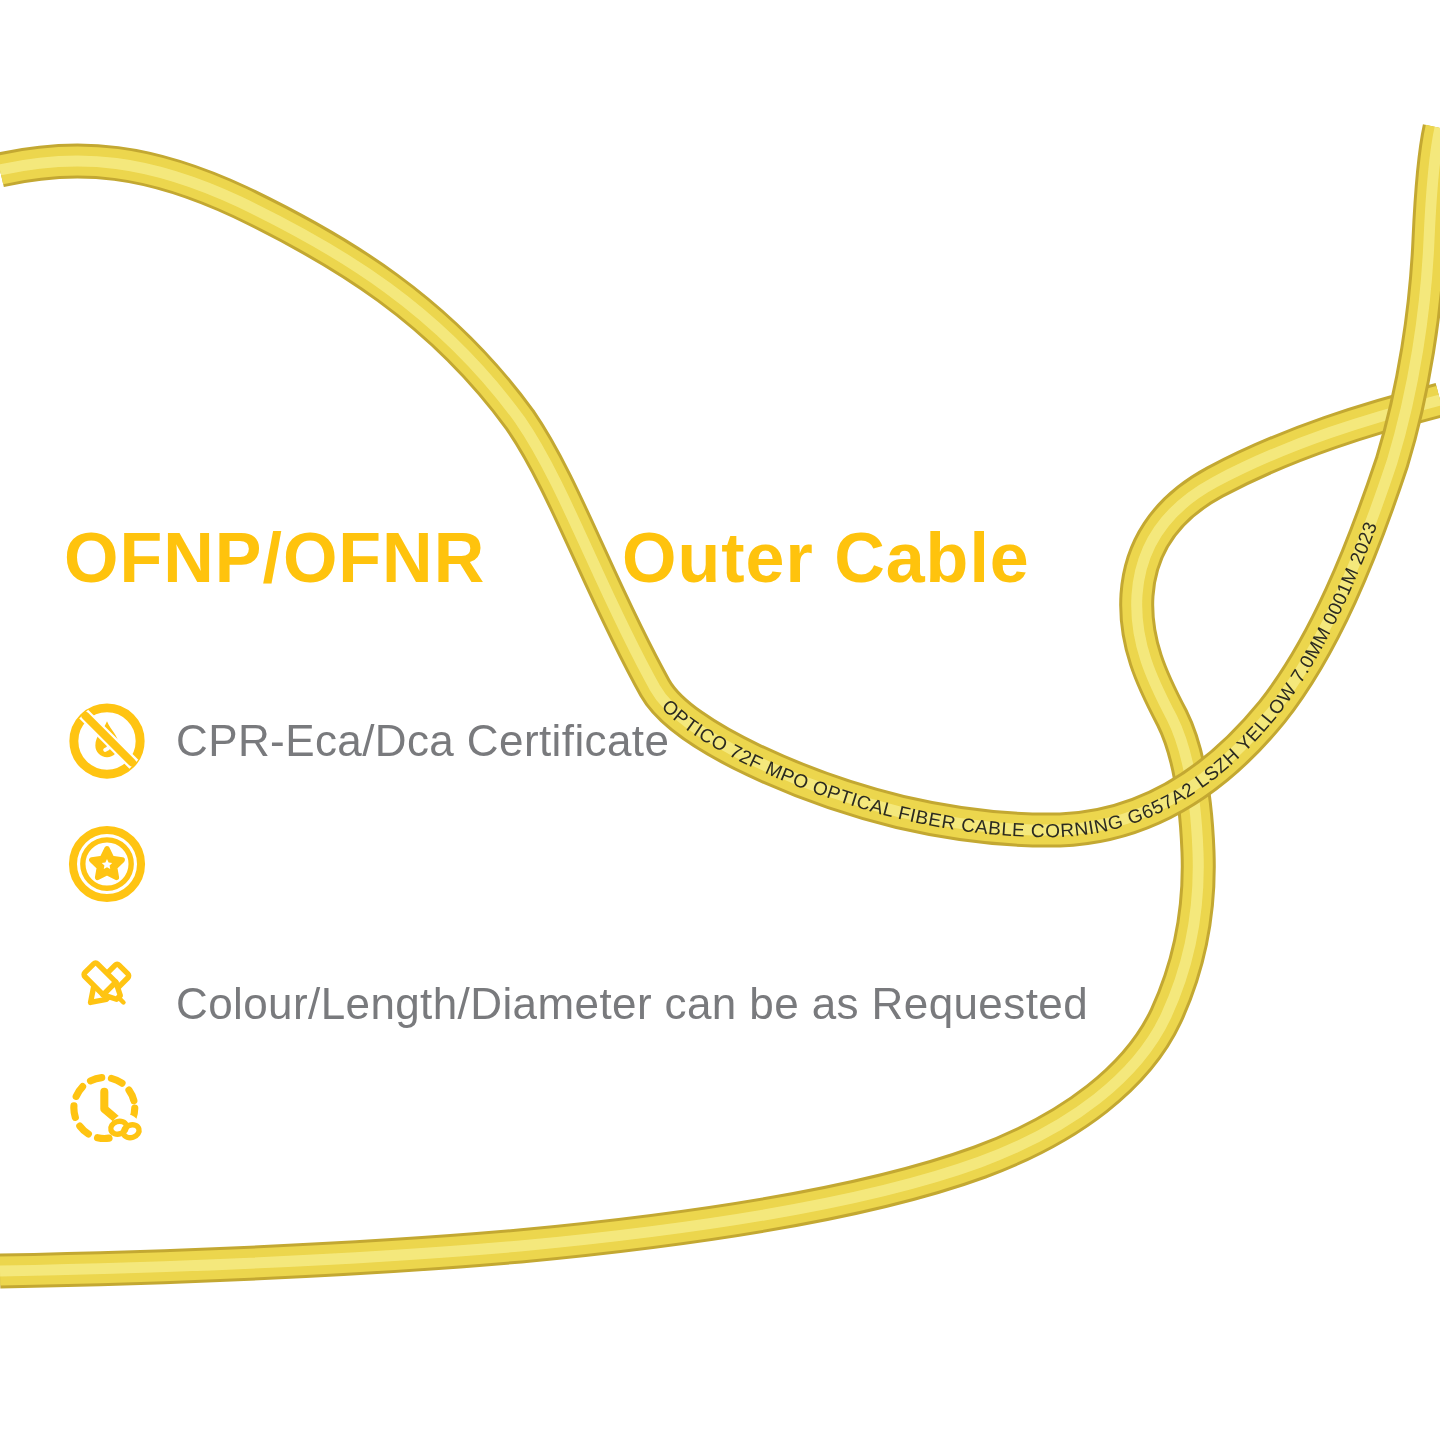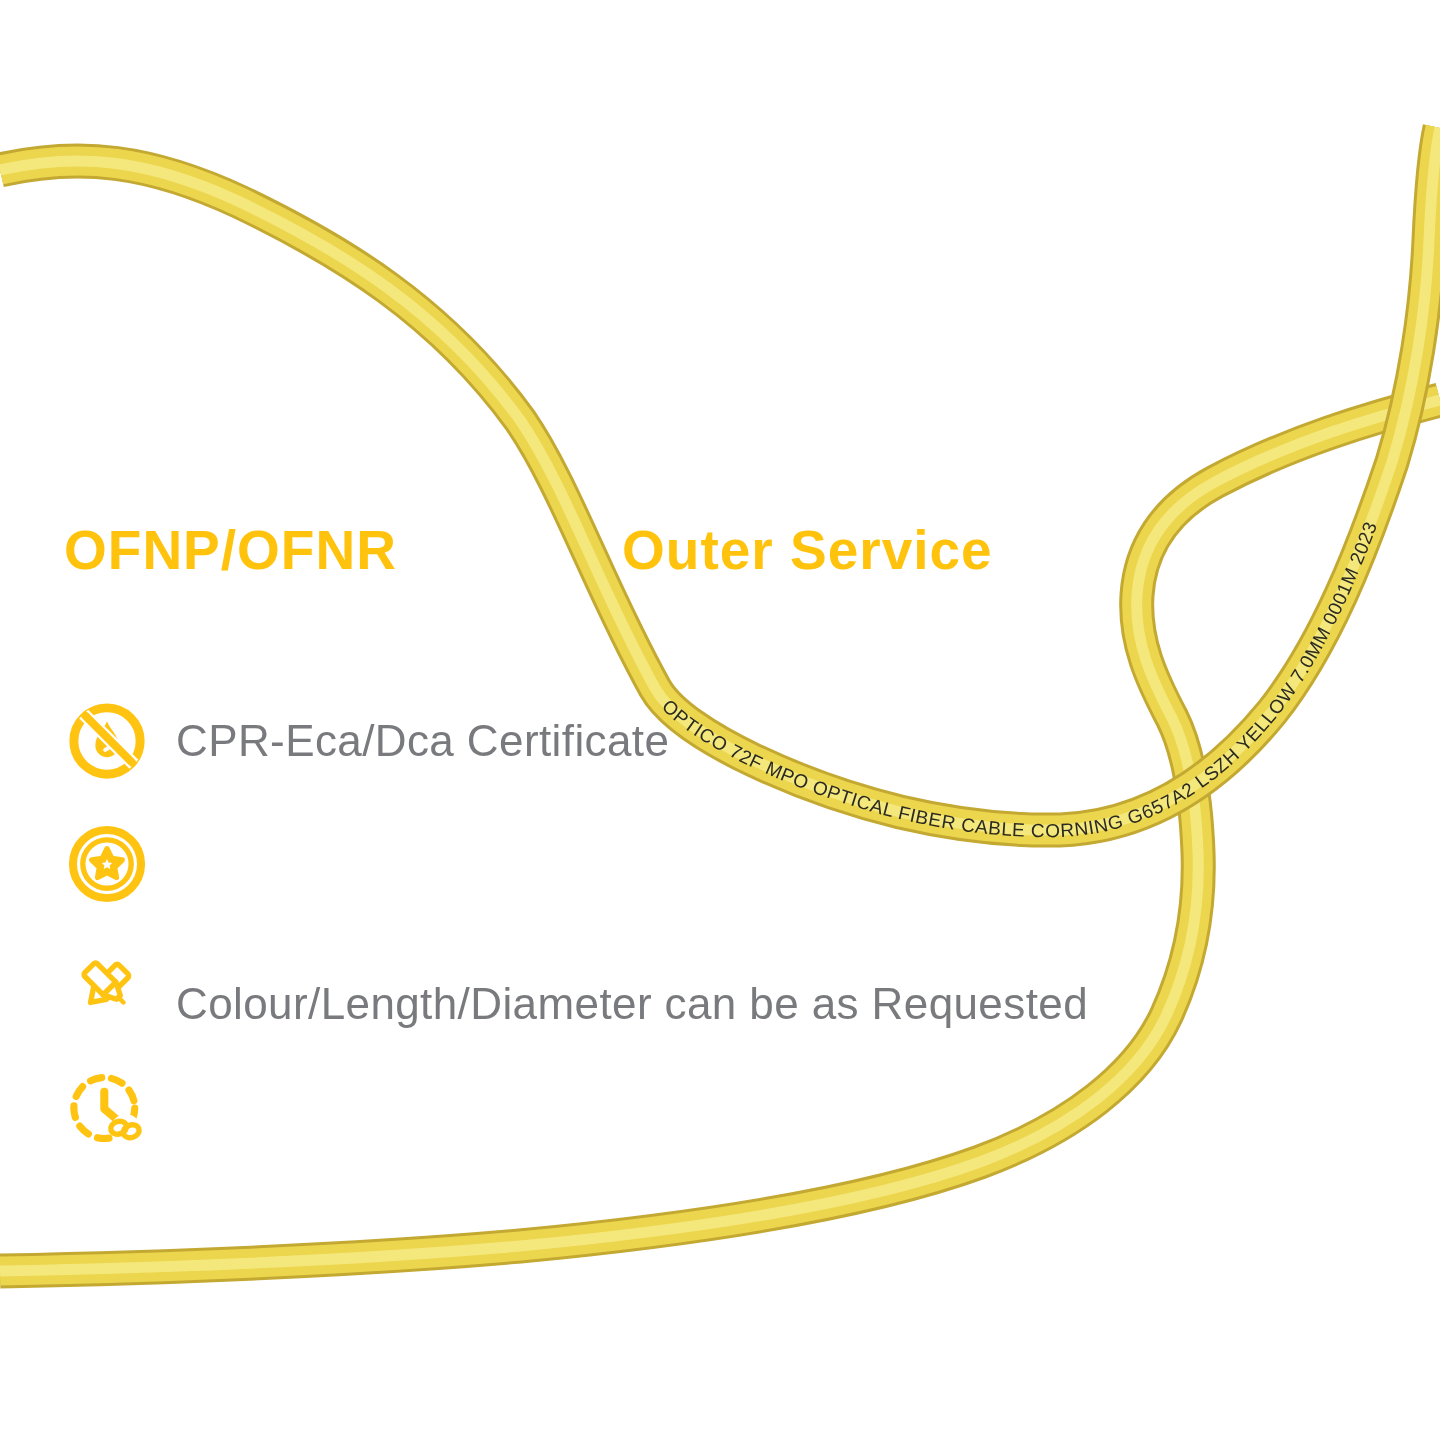--- a/index.html
+++ b/index.html
@@ -9,21 +9,21 @@
   }
   .cables{position:absolute;left:0;top:0;width:1440px;height:1440px;}
   .cable-edge{fill:none;stroke:#c3a832;stroke-width:35px;}
   .cable-body{fill:none;stroke:#ecd64d;stroke-width:29px;}
   .cable-hi{fill:none;stroke:#f6ec88;stroke-width:11px;opacity:.8;}
   .cable-print{
     font-family:"Liberation Sans",sans-serif;
     font-size:19px;letter-spacing:.4px;fill:#2b2a20;
   }
   .title-part{
-    position:absolute;top:523px;font-size:55px;font-weight:bold;
+    position:absolute;top:523px;font-size:70px;font-weight:bold;
     color:#ffc30d;letter-spacing:1px;line-height:1;white-space:nowrap;
   }
   .title-1{left:64px;}
   .title-2{left:622px;}
   .feature{
     position:absolute;left:64px;display:flex;align-items:center;gap:26px;
     height:86px;
   }
   .f1{top:698px;} .f2{top:821px;} .f3{top:943px;align-items:flex-end;} .f4{top:1065px;}
   .feature .ficon{
@@ -111,21 +111,21 @@
         C 1325 645 1362 552 1392 462
         C 1414 390 1426 310 1429 240
         C 1431 195 1434 155 1440 128"></path>
       <text class="cable-print" dy="7">
         <textPath href="#printPath" startOffset="18">OPTICO 72F MPO OPTICAL FIBER CABLE CORNING G657A2 LSZH YELLOW 7.0MM 0001M 2023</textPath>
       </text>
     </g>
   </svg>
 
   <div class="title-part title-1">OFNP/OFNR</div>
-  <div class="title-part title-2">Outer Service</div>
+  <div class="title-part title-2">Outer Cable</div>
 
   <div class="feature f1">
     <span class="ficon">
       <svg viewBox="0 0 96 96">
         <circle cx="48" cy="48" r="37" fill="none" stroke="currentColor" stroke-width="10"></circle>
         <path d="M48 26 C44 36 35 42 35 53 a13 13 0 0 0 26 0 C61 42 52 36 48 26 Z" fill="currentColor"></path>
         <path d="M46 58 q6 -2 5 -10" stroke="#fff" stroke-width="4.5" fill="none" stroke-linecap="round"></path>
         <line x1="22" y1="18" x2="78" y2="74" stroke="#fff" stroke-width="14"></line>
         <line x1="24" y1="20" x2="76" y2="72" stroke="currentColor" stroke-width="9" stroke-linecap="round"></line>
       </svg>

